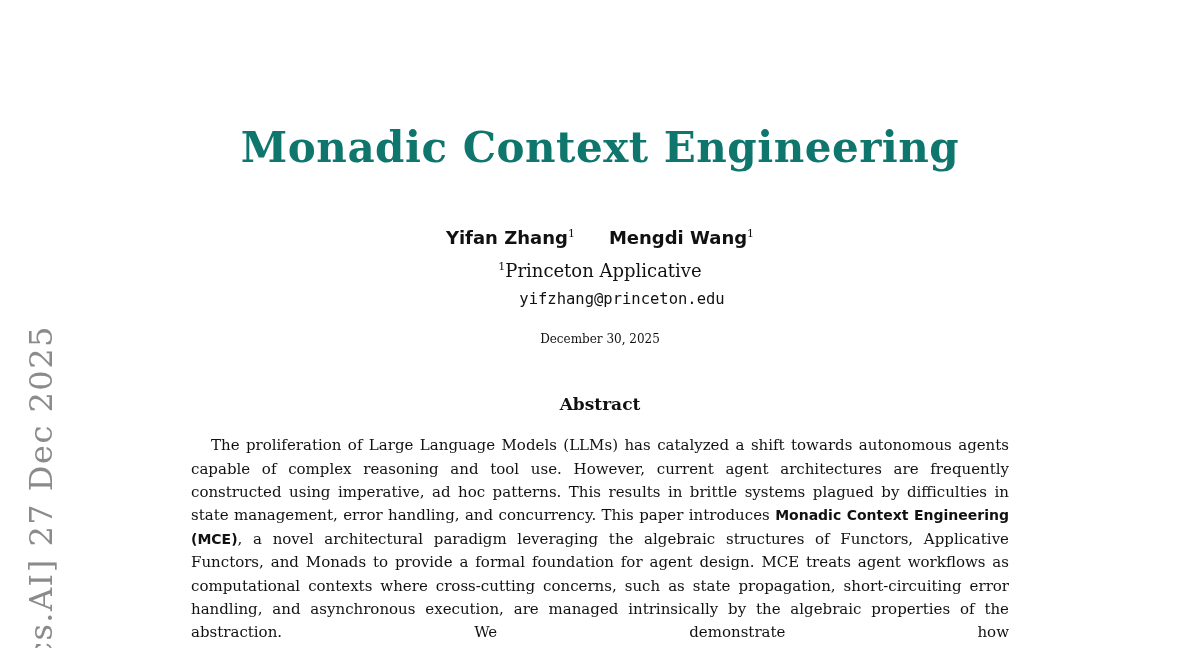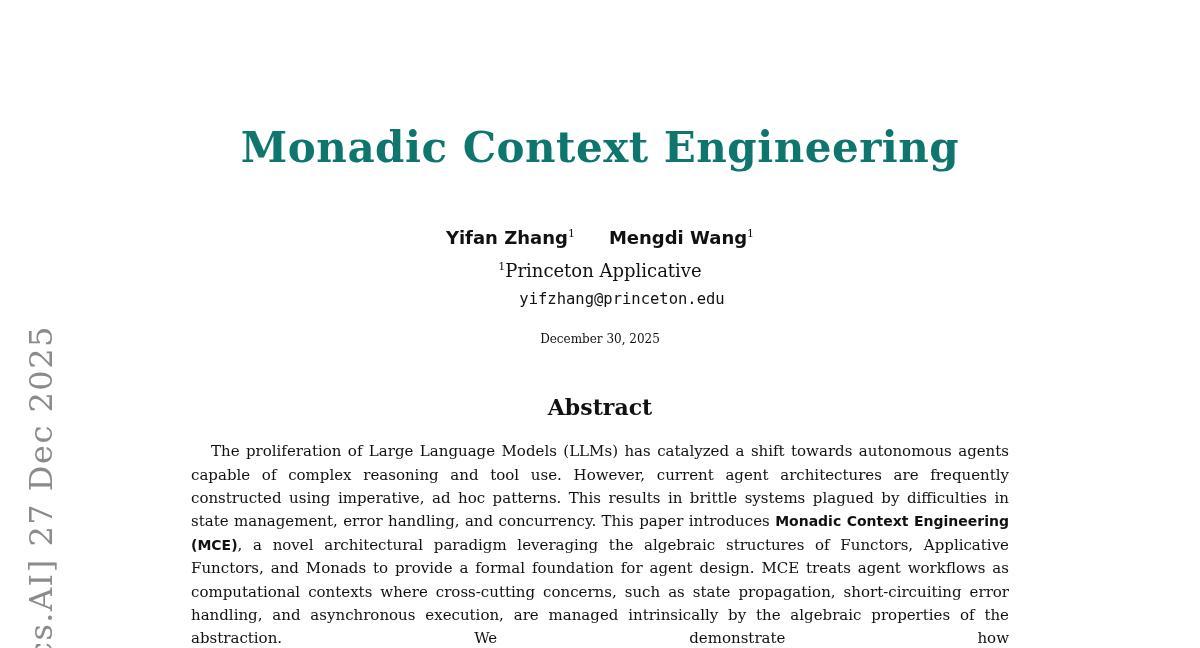--- a/index.html
+++ b/index.html
@@ -72,21 +72,21 @@
   }
   .date {
     margin-top: 24px;
     font-family: "DejaVu Serif", serif;
     font-size: 12px;
   }
   .abstract-heading {
     margin-top: 48px;
     font-family: "DejaVu Serif", serif;
     font-weight: bold;
-    font-size: 22px;
+    font-size: 17px;
   }
   .abstract-body {
     margin: 20px auto 0 auto;
     width: 818px;
     text-align: justify;
     text-align-last: justify;
     text-indent: 20px;
     font-family: "DejaVu Serif", serif;
     font-size: 15px;
     line-height: 23.4px;

